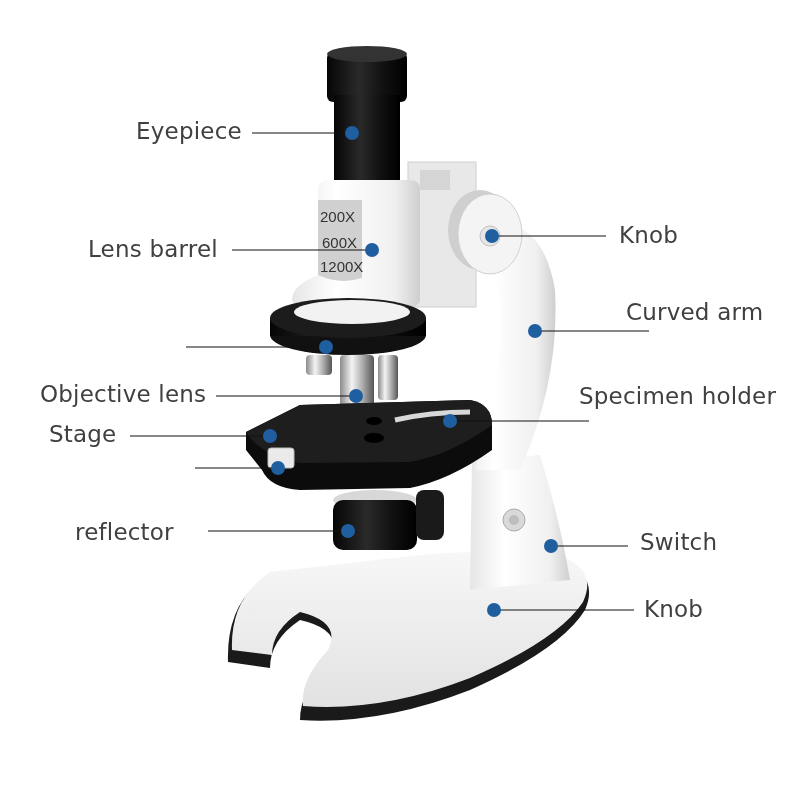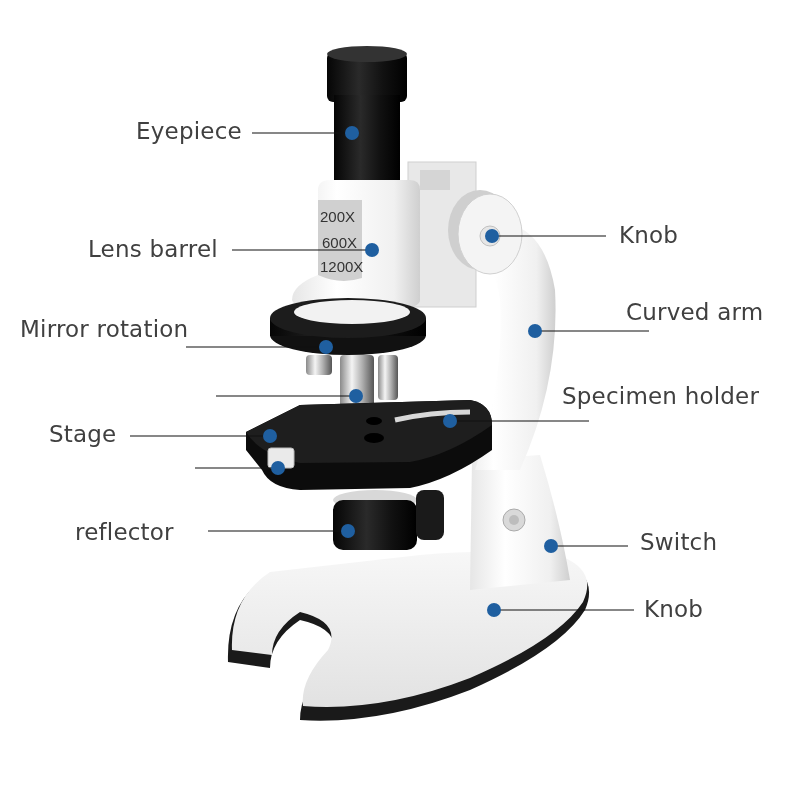--- a/index.html
+++ b/index.html
@@ -126,21 +126,21 @@
     <circle cx="492" cy="236" r="7"></circle>
     <circle cx="535" cy="331" r="7"></circle>
     <circle cx="450" cy="421" r="7"></circle>
     <circle cx="551" cy="546" r="7"></circle>
     <circle cx="494" cy="610" r="7"></circle>
   </g>
 </svg>
 
 <div class="label" style="left:136px;top:120px">Eyepiece</div>
 <div class="label" style="left:88px;top:238px">Lens barrel</div>
-<div class="label" style="left:20px;top:318px">Mirror rotation</div>
+<div class="label" style="left:40px;top:383px">Objective lens</div>
 <div class="label" style="left:49px;top:423px">Stage</div>
 <div class="label" style="left:75px;top:521px">reflector</div>
 <div class="label" style="left:619px;top:224px">Knob</div>
 <div class="label" style="left:626px;top:301px">Curved arm</div>
-<div class="label" style="left:562px;top:385px">Specimen holder</div>
+<div class="label" style="left:579px;top:385px">Specimen holder</div>
 <div class="label" style="left:640px;top:531px">Switch</div>
 <div class="label" style="left:644px;top:598px">Knob</div>
 </div>
 
 </body></html>

